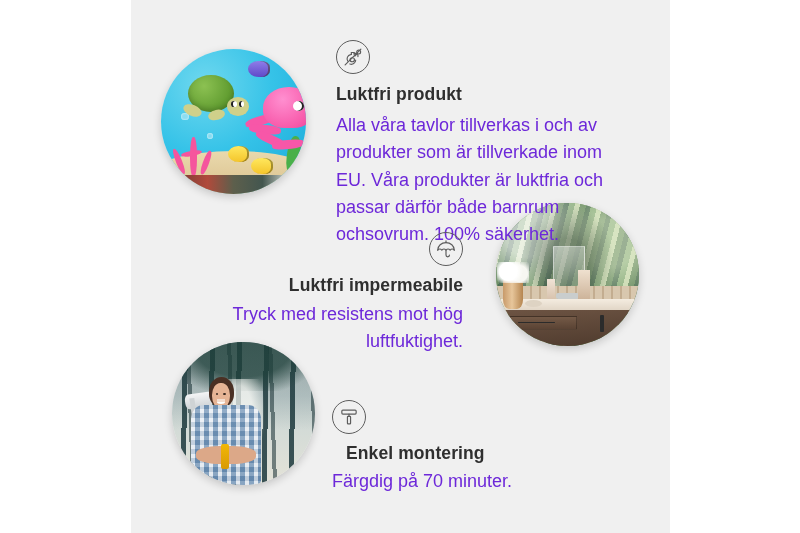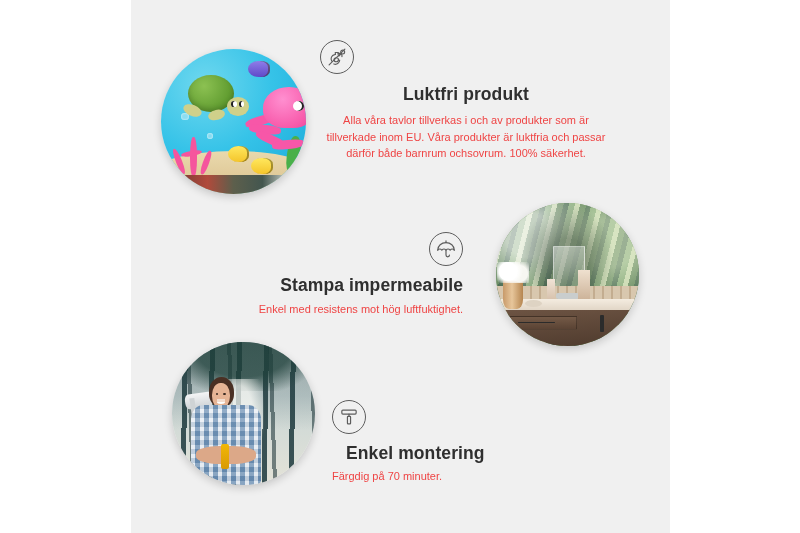--- a/index.html
+++ b/index.html
@@ -269,24 +269,24 @@
   .icon-badge {
     width: 34px; height: 34px; border-radius: 50%;
     border: 1.4px solid #5d5d5d;
     display: flex; align-items: center; justify-content: center;
   }
   .feature h3 {
     font-size: 17.5px; font-weight: bold; color: #2f2f2f;
     letter-spacing: .1px; line-height: 1.2;
   }
   .feature p {
-    font-size: 11px; color: #ef4444; line-height: 1.52;
-  }
-
-  #feature-odourless { left: 320px; top: 40px; width: 292px; text-align: center; }
+    font-size: 18px; color: #6d28d9; line-height: 1.52;
+  }
+
+  #feature-odourless { left: 336px; top: 40px; width: 292px; }
   #feature-odourless .icon-badge { margin-bottom: 10px; }
   #feature-odourless h3 { margin-bottom: 7px; }
 
   #feature-waterproof {
     left: 205px; top: 232px; width: 258px; text-align: right;
   }
   #feature-waterproof .icon-badge { margin: 0 0 9px auto; }
   #feature-waterproof h3 { margin-bottom: 5px; }
 
   #feature-mounting { left: 332px; top: 400px; width: 220px; }
@@ -389,22 +389,22 @@
 
   <div class="feature" id="feature-waterproof">
     <div class="icon-badge">
       <svg width="22" height="22" viewBox="0 0 24 24" fill="none" stroke="#5d5d5d" stroke-width="1.3" stroke-linecap="round">
         <path d="M3 13.2C3 8.6 7 5 12 5s9 3.6 9 8.2"></path>
         <path d="M3 13.2c1.5-1.6 3-1.6 4.5 0 1.5-1.6 3-1.6 4.5 0 1.5-1.6 3-1.6 4.5 0 1.5-1.6 3-1.6 4.5 0"></path>
         <path d="M12 5V3.2"></path>
         <path d="M12 13.2v5.4a1.9 1.9 0 0 0 3.8 0"></path>
       </svg>
     </div>
-    <h3>Stampa impermeabile</h3>
-    <p>Enkel med resistens mot hög luftfuktighet.</p>
+    <h3>Luktfri impermeabile</h3>
+    <p>Tryck med resistens mot hög luftfuktighet.</p>
   </div>
 
   <div class="feature" id="feature-mounting">
     <div class="icon-badge">
       <svg width="22" height="22" viewBox="0 0 24 24" fill="none" stroke="#5d5d5d" stroke-width="1.3" stroke-linecap="round" stroke-linejoin="round">
         <rect x="4.2" y="4.4" width="15.6" height="4.4" rx="1.1"></rect>
         <path d="M12 8.8v2.6"></path>
         <rect x="10.3" y="11.4" width="3.4" height="8.2" rx="0.7"></rect>
       </svg>
     </div>

